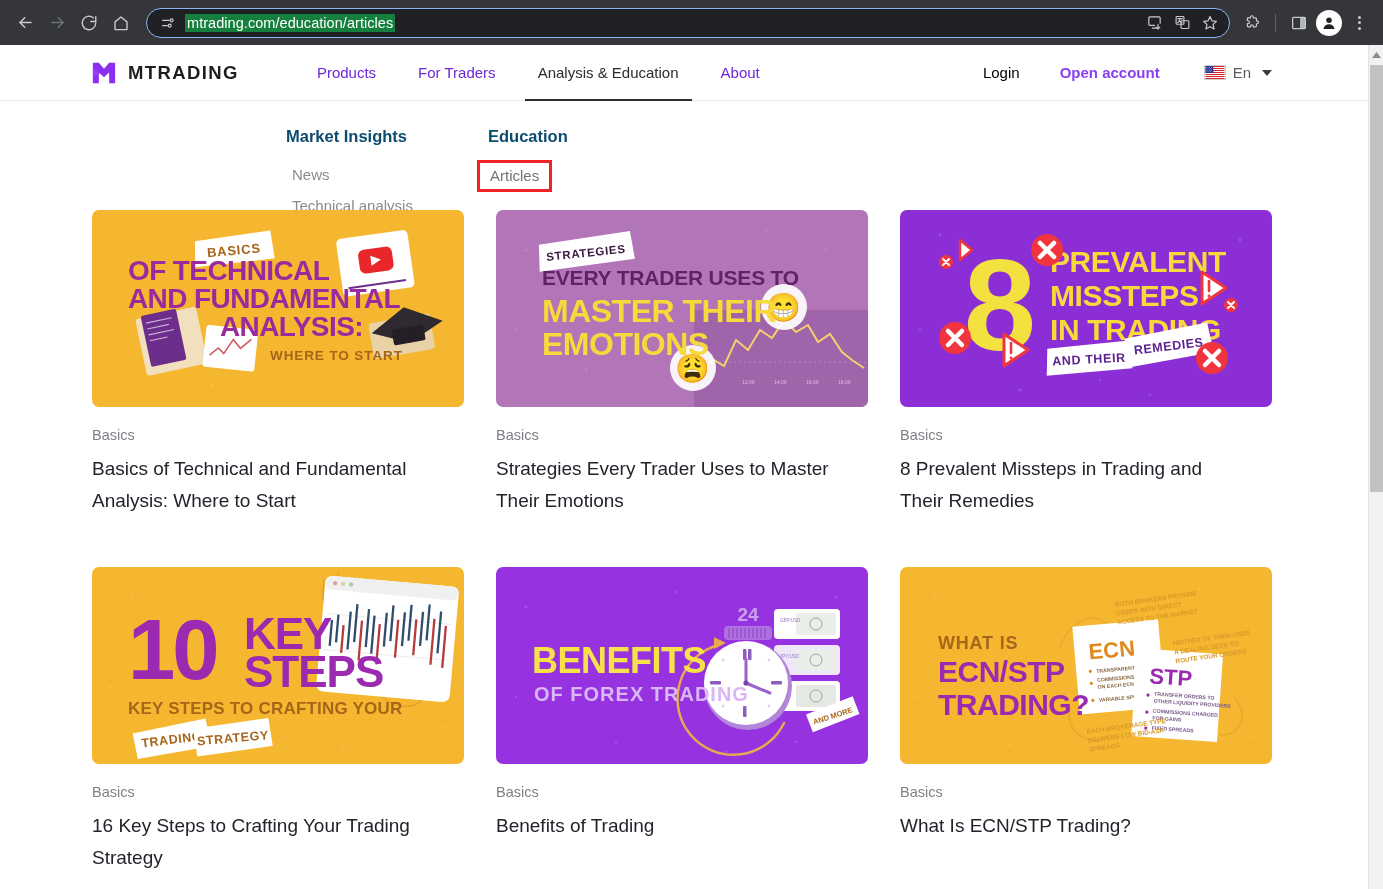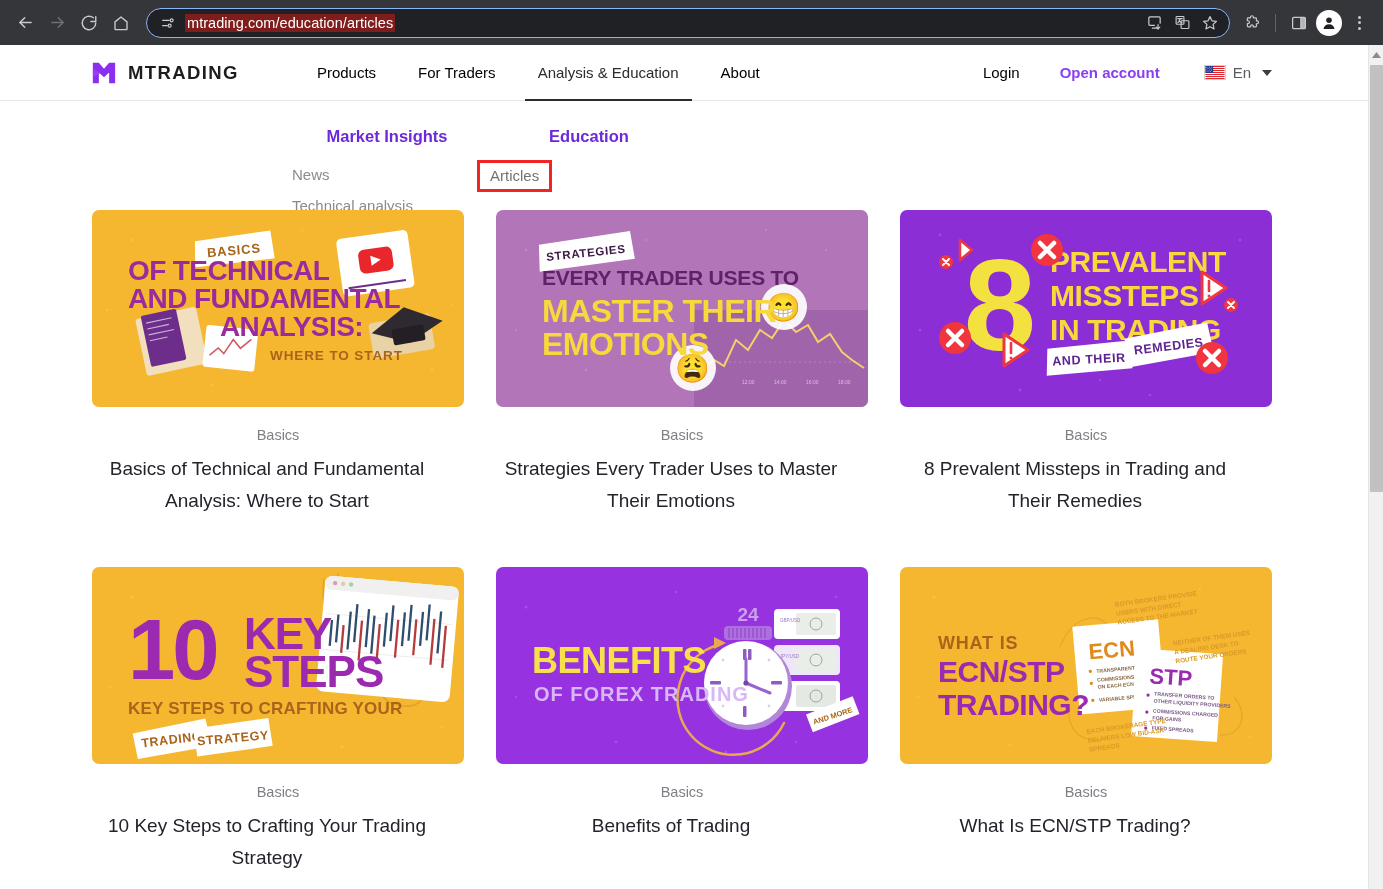--- a/index.html
+++ b/index.html
@@ -44,21 +44,21 @@
     min-width: 0;
   }
   .omnibox-icon {
     width: 22px; height: 22px;
     display: flex; align-items: center; justify-content: center;
     color: #c8cacd; flex: none;
   }
   .url-text {
     font-size: 14.5px;
     color: #ffffff;
-    background: #7f1d1d;
+    background: #15803d;
     padding: 1px 2px;
     margin-left: 6px;
     white-space: nowrap;
     overflow: hidden;
     letter-spacing: 0.05px;
   }
   .omnibox-actions {
     margin-left: auto;
     display: flex;
     align-items: center;
@@ -95,21 +95,20 @@
     width: 1383px;
     height: 844px;
     background: #fff;
     overflow: hidden;
   }
   .page {
     width: 1368px;
     height: 844px;
     background: #fff;
     position: relative;
-    text-align: center;
   }
 
   
   .site-header {
     height: 56px;
     border-bottom: 1px solid #e8e8e8;
     display: flex;
     align-items: center;
     padding: 0 0 0 91px;
     position: relative;
@@ -120,21 +119,21 @@
     font-size: 18.5px; font-weight: bold; color: #1d1d1f;
     letter-spacing: 1.4px;
   }
   .main-nav {
     display: flex; align-items: center;
     margin-left: 57px;
     height: 56px;
   }
   .nav-item {
     font-size: 15px;
-    color: #000000;
+    color: #6d28d9;
     padding: 0 21px;
     height: 56px;
     display: flex; align-items: center;
     position: relative;
     white-space: nowrap;
   }
   .nav-item.active { color: #2b2b30; }
   .nav-item.active::after {
     content: "";
     position: absolute;
@@ -163,21 +162,21 @@
 
   
   .mega {
     display: flex;
     padding: 26px 0 0 286px;
     gap: 0;
     height: 104px;
   }
   .mega-col { width: 202px; }
   .mega-title {
-    font-size: 16.5px; font-weight: bold; color: #6d28d9;
+    font-size: 16.5px; font-weight: bold; color: #0c4a6e;
     margin-bottom: 20px;
   }
   .mega-link {
     font-size: 15px; color: #8a8a90;
     margin-bottom: 14px; display: block;
     width: fit-content;
     margin-left: 6px;
   }
   .mega-link.boxed {
     color: #737373;
@@ -632,21 +631,21 @@
               <polygon points="42,162 116,156 119,184 44,188" fill="#ffffff"></polygon>
               <text x="80" y="177" font-family="Liberation Sans, sans-serif" font-size="12.5" font-weight="bold" fill="#a8651a" text-anchor="middle" letter-spacing="0.6">TRADING</text>
             </g>
             <g transform="rotate(-5 144 172)">
               <polygon points="102,158 178,154 180,182 104,186" fill="#ffffff"></polygon>
               <text x="141" y="175" font-family="Liberation Sans, sans-serif" font-size="12.5" font-weight="bold" fill="#a8651a" text-anchor="middle" letter-spacing="0.6">STRATEGY</text>
             </g>
           </svg>
         </div>
         <div class="card-cat">Basics</div>
-        <div class="card-title">10 Key Steps to Crafting Your Trading Strategy</div>
+        <div class="card-title">16 Key Steps to Crafting Your Trading Strategy</div>
       </div>
 
       <div class="card">
         <div class="thumb">
           <svg viewBox="0 0 372 197" preserveAspectRatio="none">
             <rect width="372" height="197" fill="#9732e0"></rect>
             <g opacity="0.14" fill="#ffffff">
               <circle cx="30" cy="40" r="1.5"></circle>
                 <circle cx="120" cy="175" r="1.3"></circle>
                 <circle cx="230" cy="185" r="1.4"></circle>

